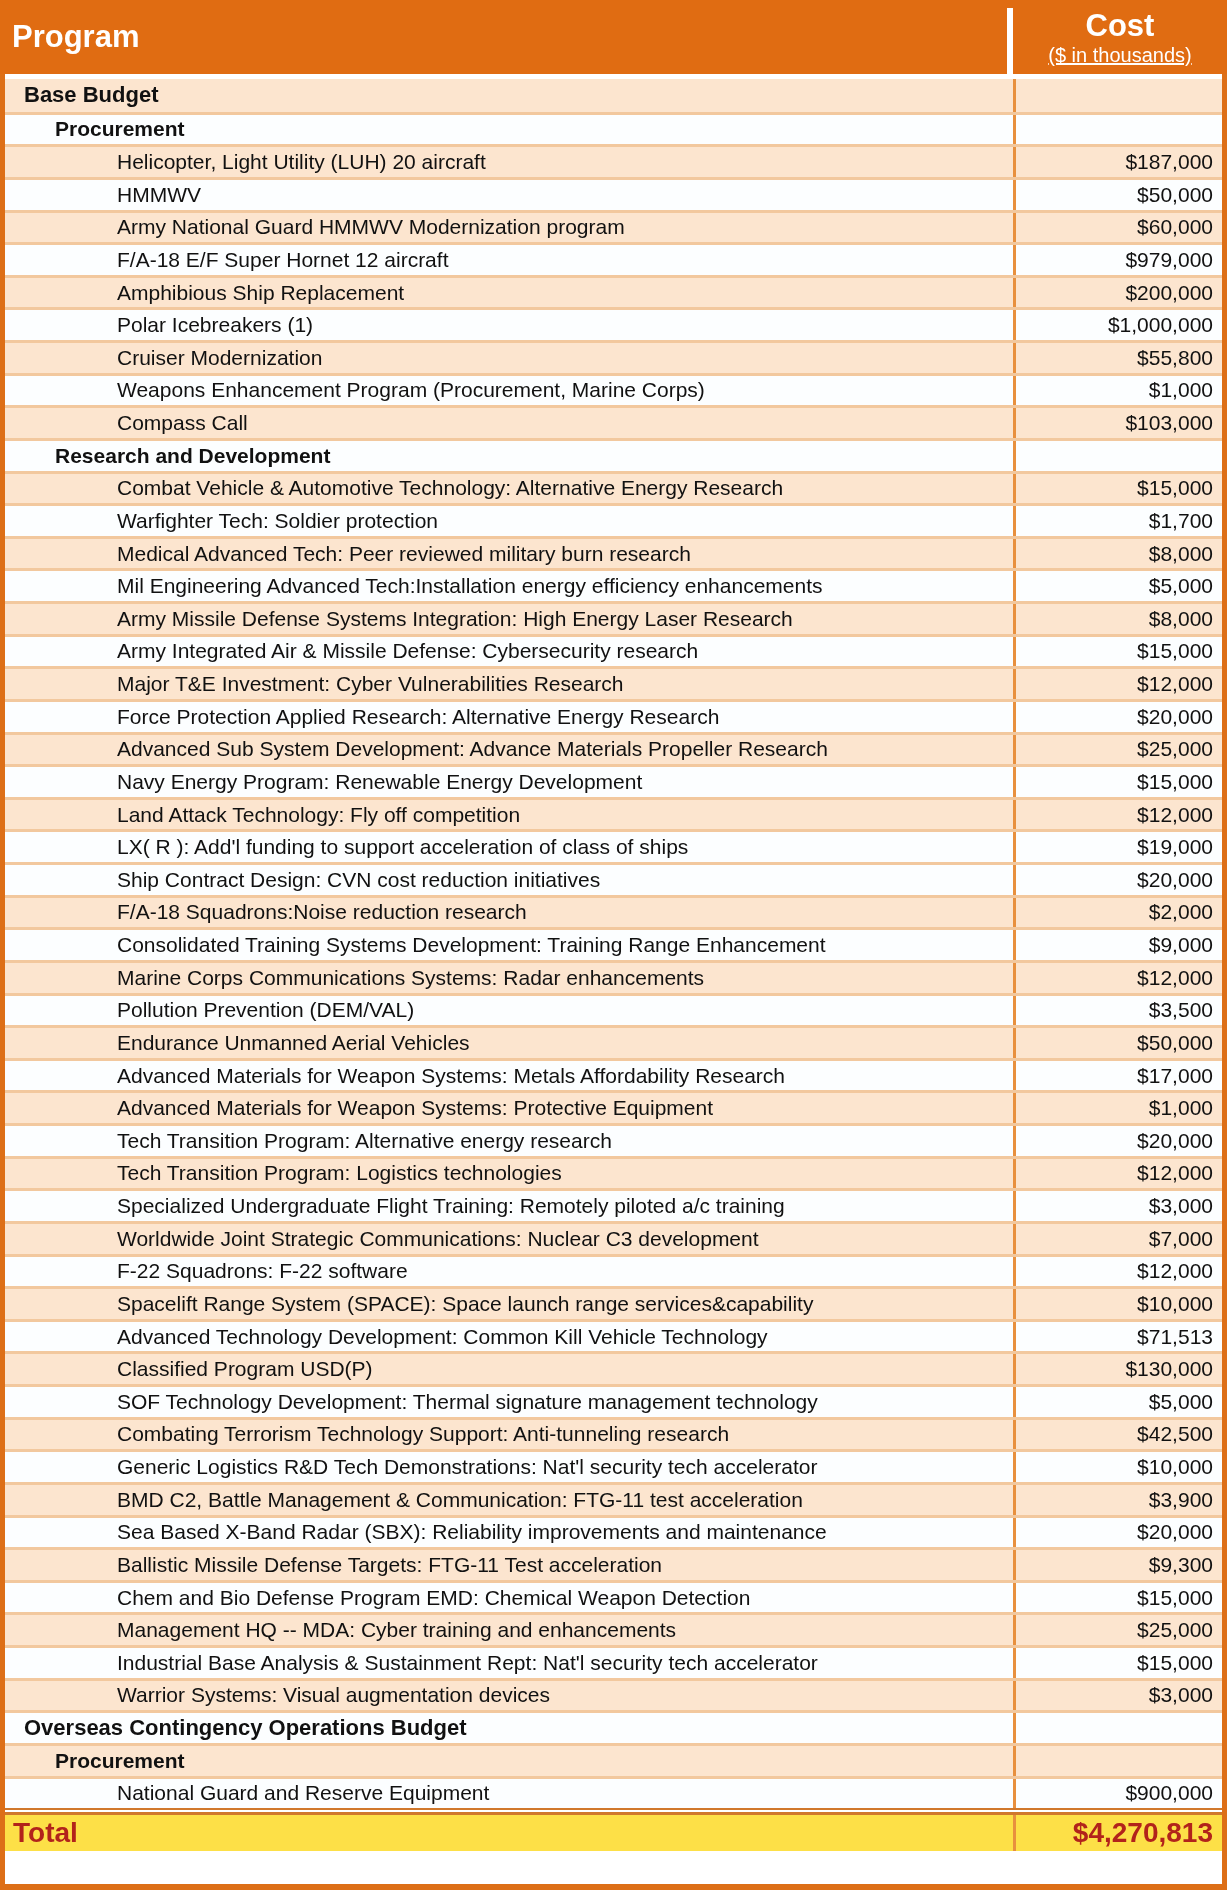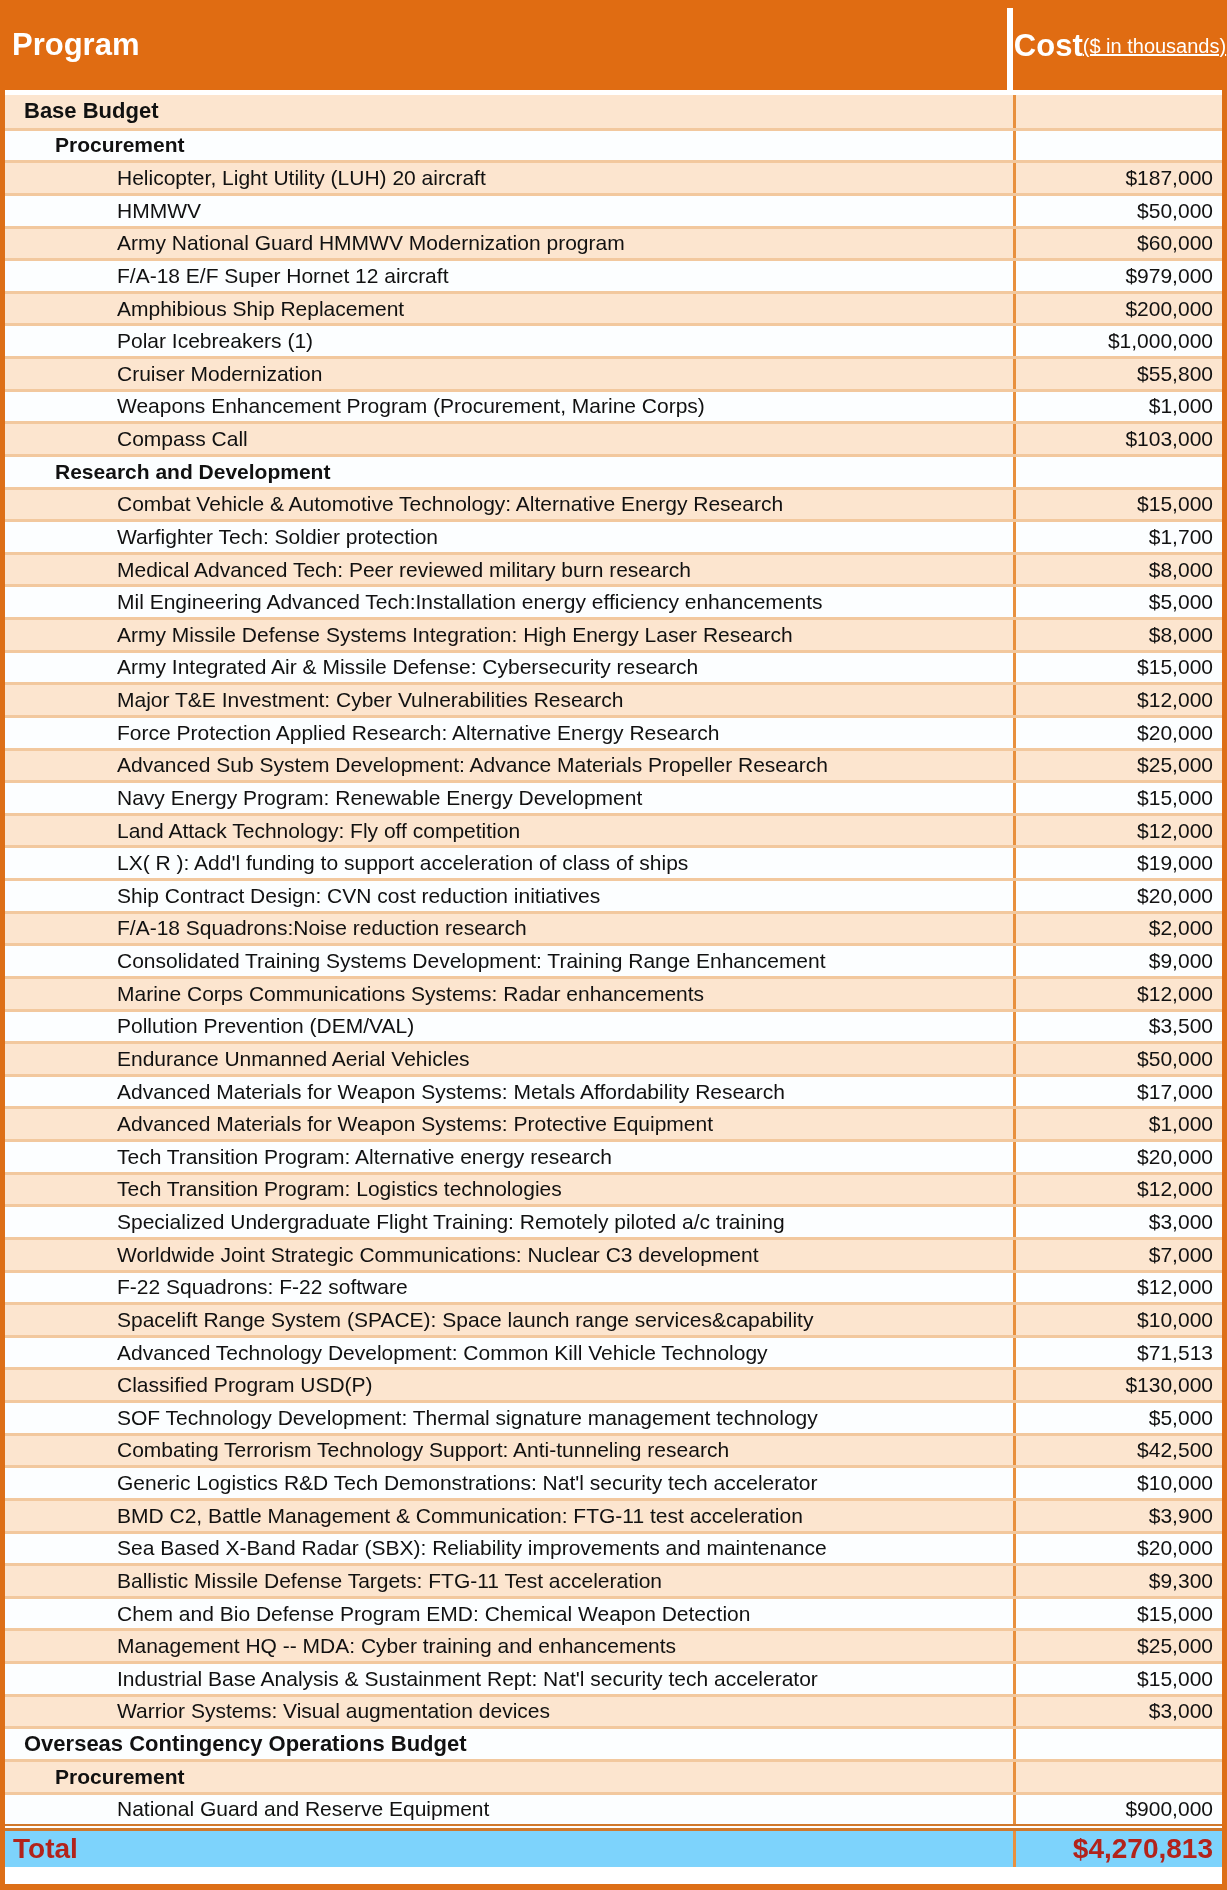--- a/index.html
+++ b/index.html
@@ -26,21 +26,21 @@
     height: 1890px;
     display: flex;
     flex-direction: column;
     border-left: 5px solid var(--outer-border);
     border-right: 5px solid var(--outer-border);
     border-bottom: 6px solid var(--outer-border);
     background: #ffffff;
   }
   
   .table-header {
-    height: 90px;
+    height: 74px;
     flex: none;
     margin: 0 -5px;            
     background: var(--header-bg);
     display: flex;
     align-items: stretch;
     color: #ffffff;
   }
   .header-left {
     flex: 1;
     display: flex;
@@ -50,21 +50,21 @@
     font-weight: bold;
   }
   .header-divider {
     width: 6px;
     background: #ffffff;
     margin-top: 8px;
   }
   .header-right {
     width: 214px;
     display: flex;
-    flex-direction: row;
+    flex-direction: column;
     align-items: center;
     justify-content: center;
     padding-top: 2px;
   }
   .header-right .cost-title {
     font-size: 31px;
     font-weight: bold;
     line-height: 34px;
   }
   .header-right .cost-sub {
@@ -115,21 +115,21 @@
     background: #ffffff;
     border-top: 2px solid var(--double-line);
     border-bottom: 3px solid var(--double-line);
   }
   
   .total-row {
     height: 36px;
     flex: none;
     display: flex;
     align-items: stretch;
-    background: #7dd3fc;
+    background: #fde047;
     color: var(--total-red);
     font-weight: bold;
   }
   .total-row .cell-program {
     font-size: 28px;
     padding-left: 8px;
   }
   .total-row .cell-cost {
     font-size: 28px;
   }

